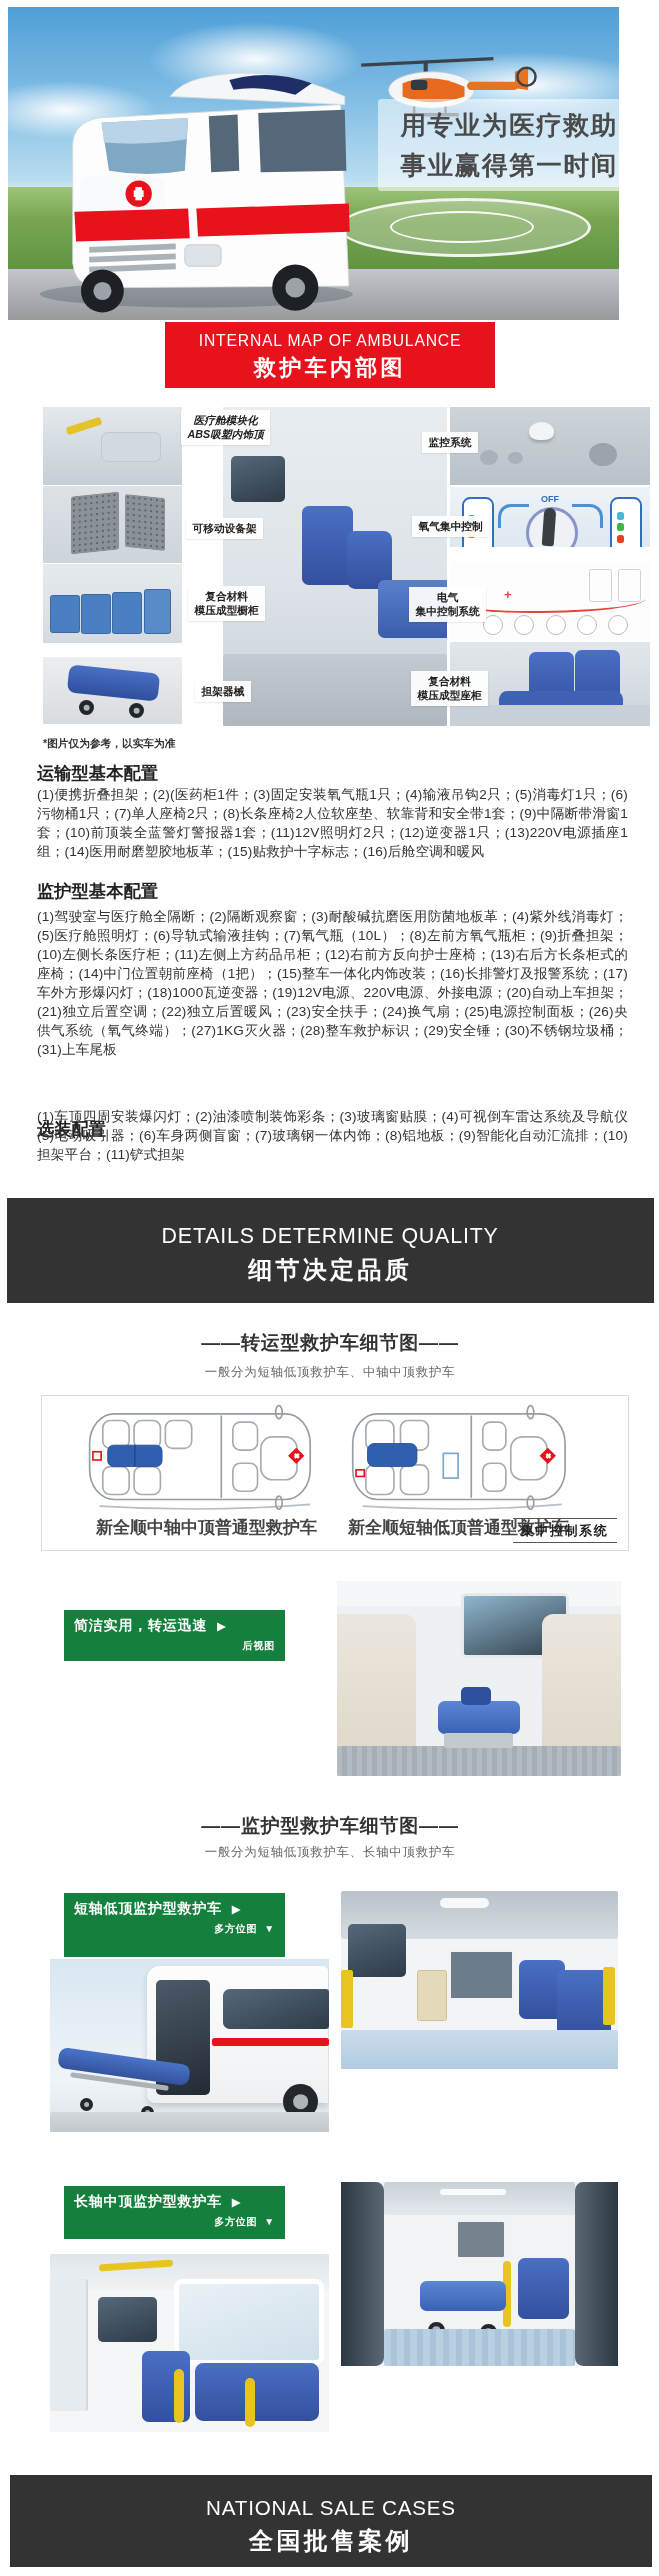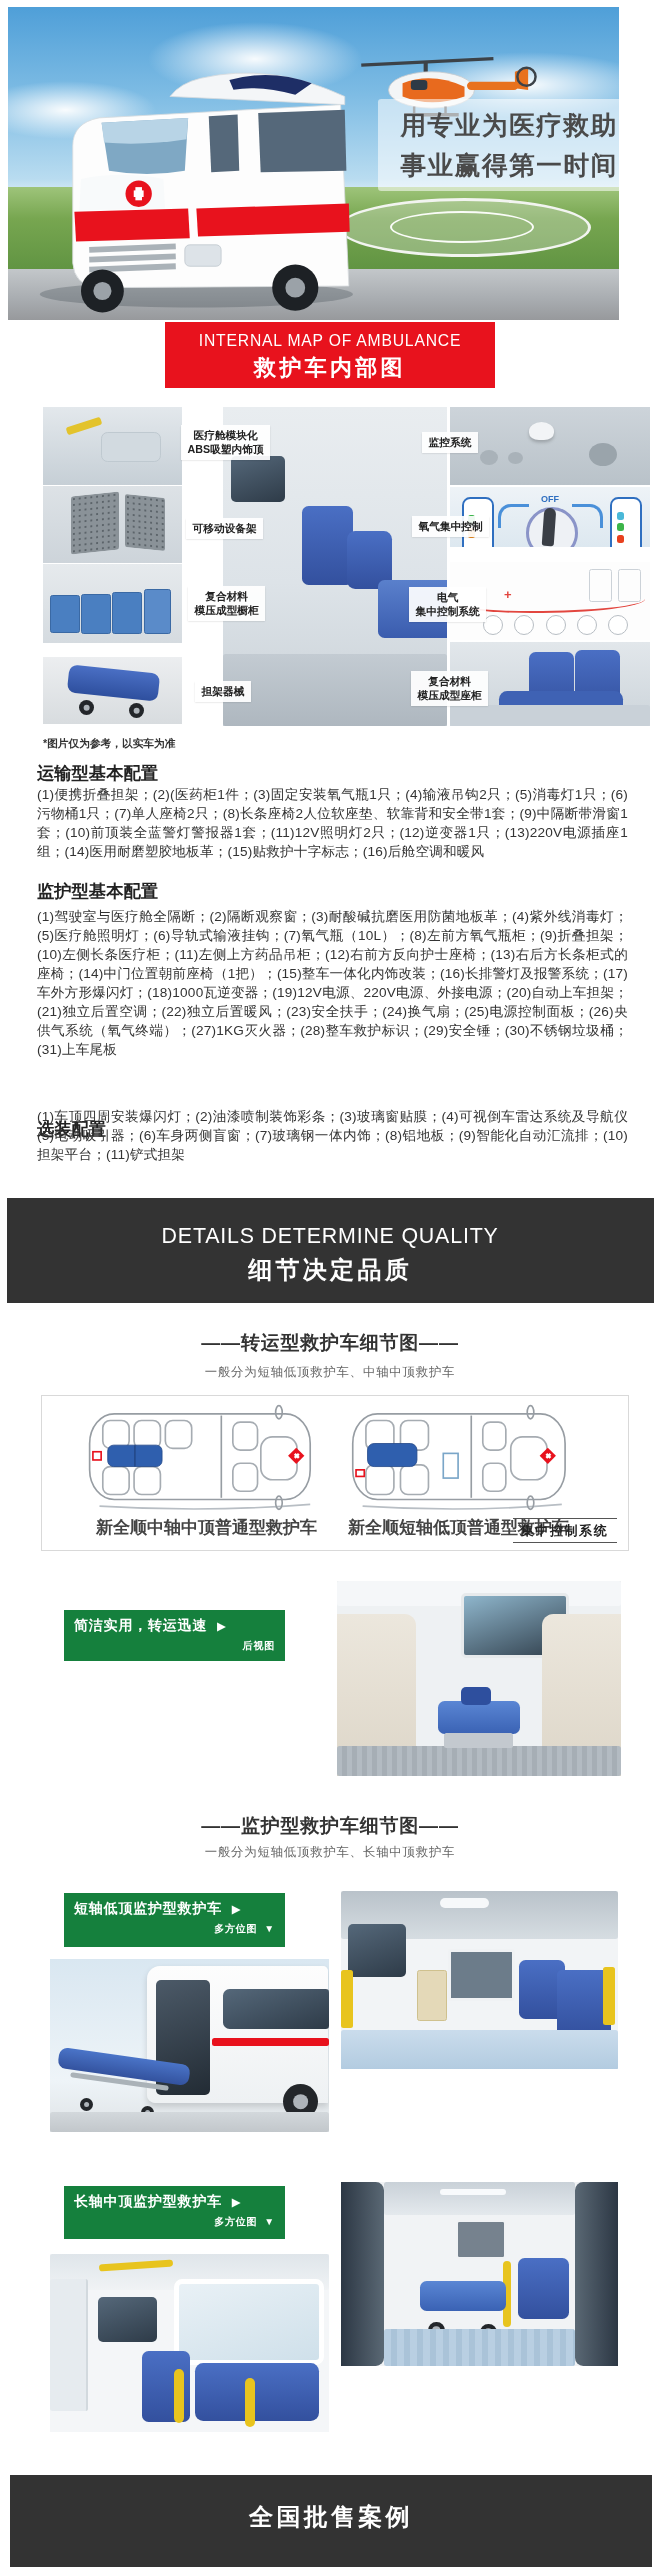--- a/index.html
+++ b/index.html
@@ -224,21 +224,21 @@
       <div class="bar" style="left:139px;top:6.6px;width:21.4px;height:31px;border:0.8px solid #ccd2d8;"></div>
       <div class="bar" style="left:168px;top:6.6px;width:21.4px;height:31px;border:0.8px solid #ccd2d8;"></div>
     </div>
     <div class="ph imap-r imap-r4">
       <div class="seatblue" style="left:79px;top:10px;width:45px;height:61px;"></div>
       <div class="seatblue" style="left:125px;top:8.2px;width:45px;height:63px;"></div>
       <div class="bar" style="left:49px;top:49px;width:124px;height:25px;background:#3f62b4;border-radius:8.2px;"></div>
       <div class="bar" style="left:0;top:63px;width:200px;height:21.4px;background:#c9d1d8;"></div>
     </div>
 
-    <div class="imap-label" style="left:181px;top:425px;">
+    <div class="imap-label" style="left:181px;top:410px;font-style:italic;">
       <div>医疗舱模块化</div>
       <div>ABS吸塑内饰顶</div>
     </div>
     <div class="imap-label" style="left:186px;top:518px;">
       <div>可移动设备架</div>
     </div>
     <div class="imap-label" style="left:188px;top:586px;">
       <div>复合材料</div>
       <div>模压成型橱柜</div>
     </div>
@@ -344,21 +344,21 @@
     <div class="bar" style="left:205px;top:33px;width:79px;height:162px;background:linear-gradient(180deg,#ece7dd,#ddd6c8);border-radius:11.5px 0 0 0;"></div>
     <div class="bar" style="left:0;top:165px;width:284px;height:30px;background:repeating-linear-gradient(90deg,#b3bbc2 0 5px,#a6aeb5 5px 10px);"></div>
     <div class="bar" style="left:101px;top:120px;width:82px;height:33px;background:linear-gradient(180deg,#5a86d4,#3a62b4);border-radius:6.6px;"></div>
     <div class="bar" style="left:107px;top:152px;width:69px;height:15px;background:#c3c9cf;"></div>
     <div class="bar" style="left:124px;top:106px;width:30px;height:18px;background:#2e4f9e;border-radius:5px;"></div>
   </div>
 
   <div class="abs sec-h" style="top:1813px;">——监护型救护车细节图——</div>
   <div class="abs sec-sub" style="top:1844px;">一般分为短轴低顶救护车、长轴中顶救护车</div>
 
-  <div class="sticker" style="top:1893px;height:54px;">
+  <div class="sticker" style="top:1893px;height:64px;">
     <div class="main">
       <span>短轴低顶监护型救护车</span>
       <span class="tri">▶</span>
     </div>
     <div class="sub">
       <span>多方位图</span>
       <span class="tri">▼</span>
     </div>
   </div>
   <div class="ph ph-shortext">
@@ -425,17 +425,18 @@
     <div class="wheel" style="left:87px;top:140px;width:16.5px;height:16.5px;">
         <div class="hub"></div>
       </div>
     <div class="wheel" style="left:139px;top:142px;width:16.5px;height:16.5px;">
         <div class="hub"></div>
       </div>
     <div class="bar" style="left:43px;top:147px;width:191px;height:37px;background:repeating-linear-gradient(90deg,#b9cfe2 0 6.6px,#aac3d8 6.6px 13px);"></div>
   </div>
 
   <div class="abs banner banner-footer">
+    <div class="en">NATIONAL SALE CASES</div>
     <div class="cn">全国批售案例</div>
   </div>
 
 </div>
 
 
 </body></html>

